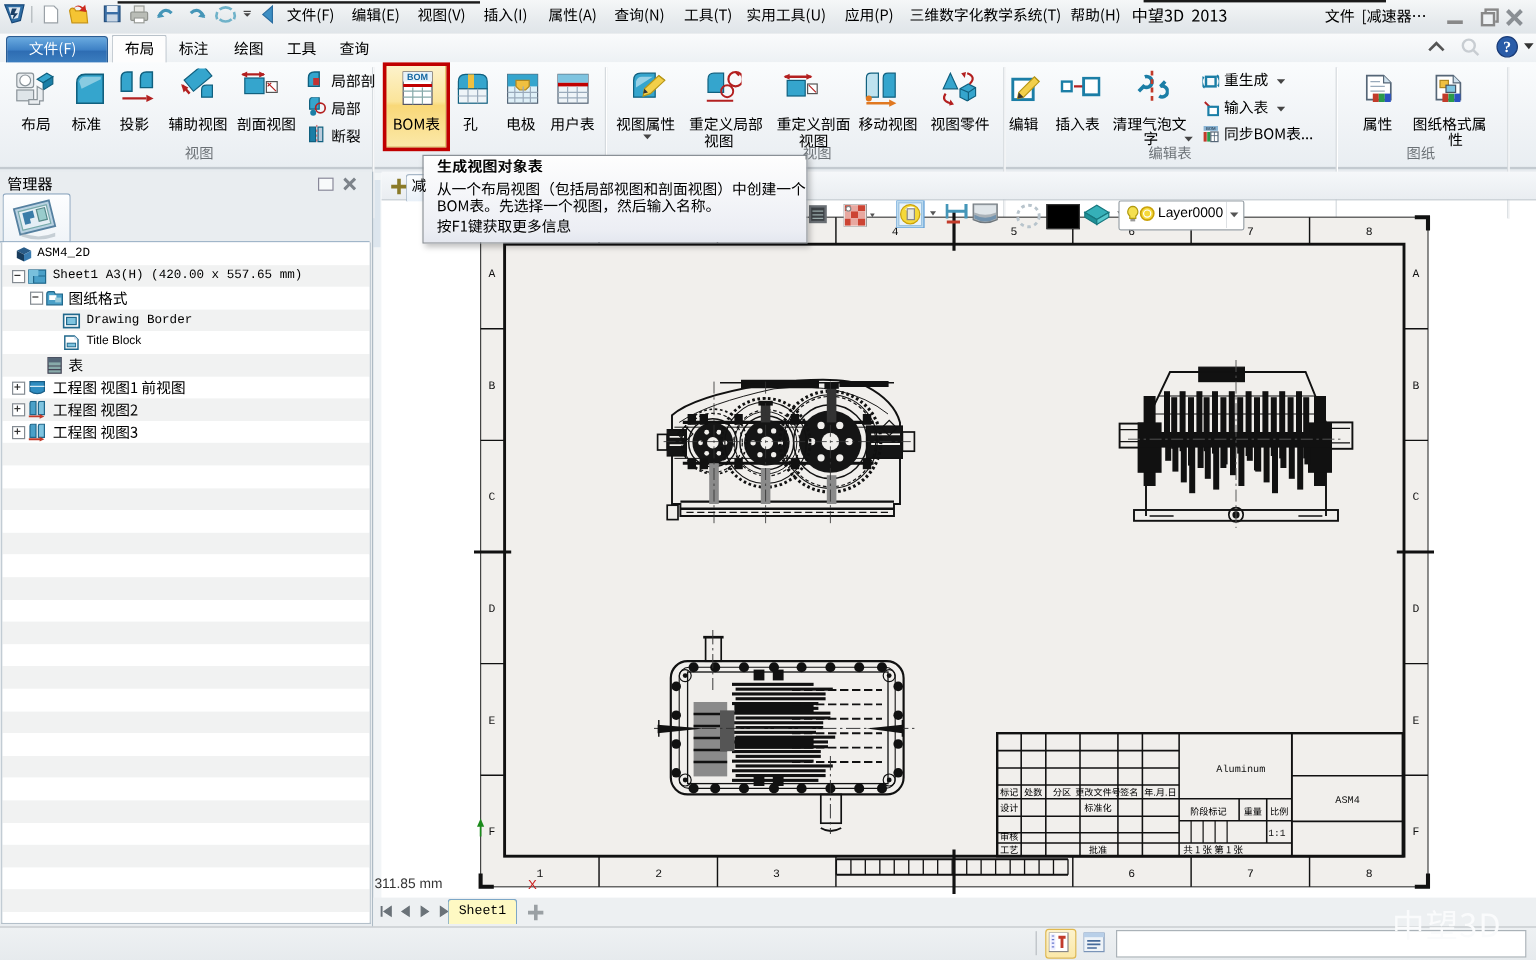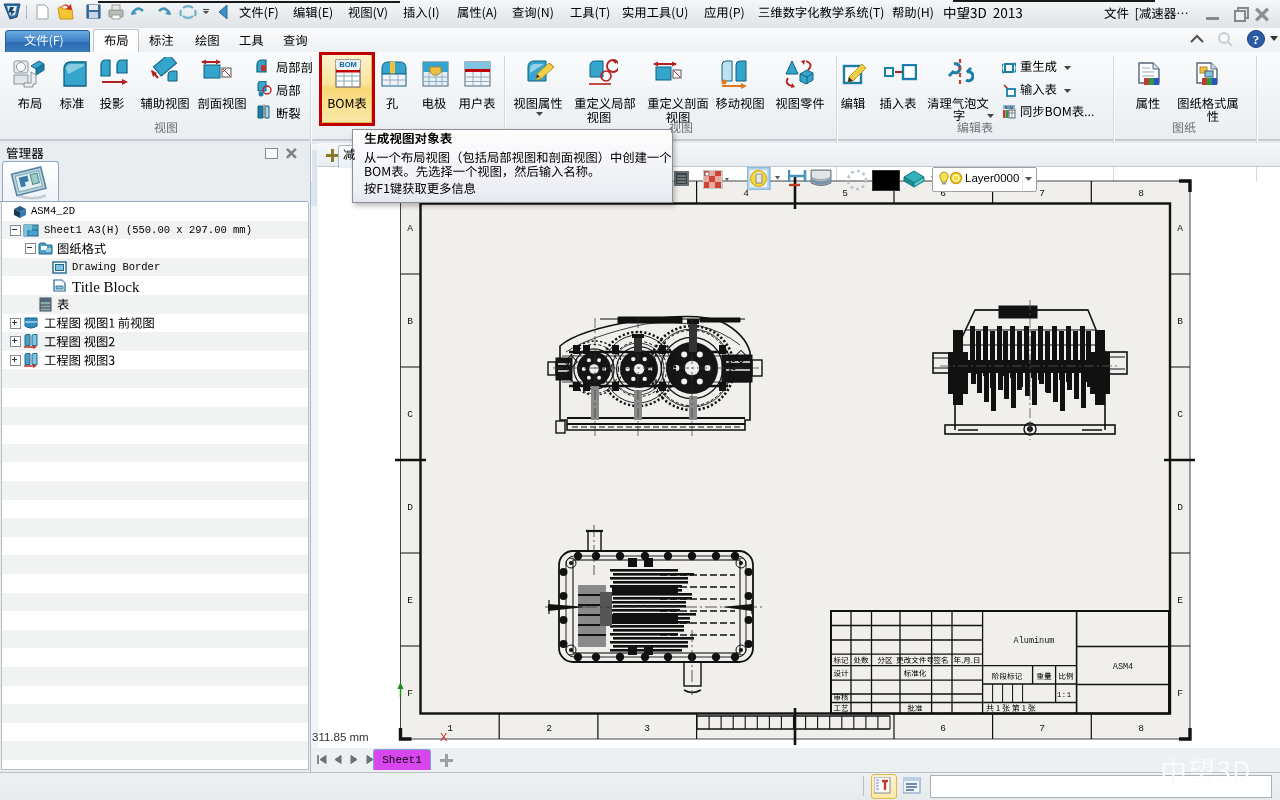--- a/index.html
+++ b/index.html
@@ -359,23 +359,23 @@
       </div>
       <svg width="17" height="16" viewBox="0 0 17 16" style="position:absolute;left:21px;top:150.8px">
         <path d="M2 2 q0-1.5 1.5-1.5 l3.5 0 0 11 -5 0Z" fill="#4aa0c8" stroke="#20688c"></path>
         <path d="M9 2 q0-1.5 1.5-1.5 l3.5 0 0 11 -5 0Z" fill="#7fc4e0" stroke="#20688c"></path>
         <path d="M1 13 h10" stroke="#c23b2a" stroke-width="1.6"></path>
         <path d="M10 11 l4 2 -4 2Z" fill="#c23b2a"></path>
       </svg>
     </div>
   </div>
 <div style="position:absolute;left:31px;top:205px;font-family:'Liberation Mono';font-size:10.5px;color:#000;letter-spacing:0px">ASM4_2D</div>
-<div style="position:absolute;left:44px;top:224px;font-family:'Liberation Mono';font-size:10.5px;color:#000;letter-spacing:0px">Sheet1 A3(H) (550.00 x 297.00 mm)</div>
+<div style="position:absolute;left:44px;top:224px;font-family:'Liberation Mono';font-size:10.5px;color:#000;letter-spacing:0px">Sheet1 A3(H) (420.00 x 557.65 mm)</div>
 <div style="position:absolute;left:72px;top:261px;font-family:'Liberation Mono';font-size:10.5px;color:#000;letter-spacing:0px">Drawing Border</div>
-<div style="position:absolute;left:72px;top:279px;font-family:Liberation Serif, serif;font-size:15px;color:#000;letter-spacing:0px">Title Block</div>
+<div style="position:absolute;left:72px;top:279px;font-family:Liberation Sans, sans-serif;font-size:10px;color:#000;letter-spacing:0px">Title Block</div>
 <div class="doctabs">
     <svg width="14" height="14" style="position:absolute;left:7px;top:5px">
       <path d="M6 1 h3 v5 h5 v3 h-5 v5 h-3 v-5 h-5 v-3 h5Z" fill="#8a7a28"></path>
     </svg>
     <div style="position:absolute;left:20px;top:2px;width:150px;height:22px;background:linear-gradient(#fdfeff,#e8f0f8);border:1px solid #a8b8c8;border-bottom:none;border-radius:3px 3px 0 0"></div>
   </div>
 <svg style="position:absolute;left:318px;top:166px" width="962" height="582" viewBox="318 166 962 582">
     <rect x="400.5" y="181" width="789.5" height="558" fill="#f1efec" stroke="#444" stroke-width="1"></rect>
     <rect x="420.5" y="203.5" width="749.5" height="510" fill="none" stroke="#111" stroke-width="2.4"></rect>
     <path d="M499.2 181 v22.5 M499.2 713.5 v25.5" stroke="#111" stroke-width="1.2"></path>
@@ -762,21 +762,21 @@
 <div style="position:absolute;left:312px;top:731px;width:120px;height:17px;font-family:Liberation Sans, sans-serif;font-size:11.5px;color:#333">311.85&nbsp;mm</div>
 <div class="sheetbar">
     <svg width="64" height="12" style="position:absolute;left:4px;top:6px" fill="#6a7278" stroke="#6a7278">
 <path d="M3 1 v9" stroke-width="1.6"></path>
       <path d="M11 1.5 l-6 4 6 4Z"></path>
 <path d="M26 1.5 l-6 4 6 4Z"></path>
       <path d="M36 1.5 l6 4 -6 4Z"></path>
 <path d="M52 1.5 l6 4 -6 4Z"></path>
       <path d="M60 1 v9" stroke-width="1.6"></path>
 </svg>
-    <div style="position:absolute;left:62px;top:1px;width:58px;height:21px;background:#d946ef;border:1px solid #7da7c7;border-bottom:none;border-radius:3px 3px 0 0;font-family:'Liberation Mono';font-size:11px;color:#000;text-align:center;padding-top:4px;box-sizing:border-box">Sheet1</div>
+    <div style="position:absolute;left:62px;top:1px;width:58px;height:21px;background:#fef9c3;border:1px solid #7da7c7;border-bottom:none;border-radius:3px 3px 0 0;font-family:'Liberation Mono';font-size:11px;color:#000;text-align:center;padding-top:4px;box-sizing:border-box">Sheet1</div>
     <svg width="14" height="14" style="position:absolute;left:128px;top:5px">
       <path d="M6 1 h3 v5 h5 v3 h-5 v5 h-3 v-5 h-5 v-3 h5Z" fill="#9aa0a4"></path>
     </svg>
   </div>
 <div class="bottombar">
     <div style="position:absolute;left:863px;top:3px;width:1px;height:20px;background:#b8bec2"></div>
     <div style="position:absolute;left:871px;top:1px;width:24px;height:23px;background:linear-gradient(#fdf3cd,#fbe8a8);border:1.5px solid #e0b84e;border-radius:3px"></div>
     <svg width="18" height="17" style="position:absolute;left:874px;top:4px">
       <rect x="0" y="0" width="16" height="16" fill="#fff" stroke="#888"></rect>
 <rect x="1.5" y="1.5" width="4" height="13" fill="#eef"></rect>

